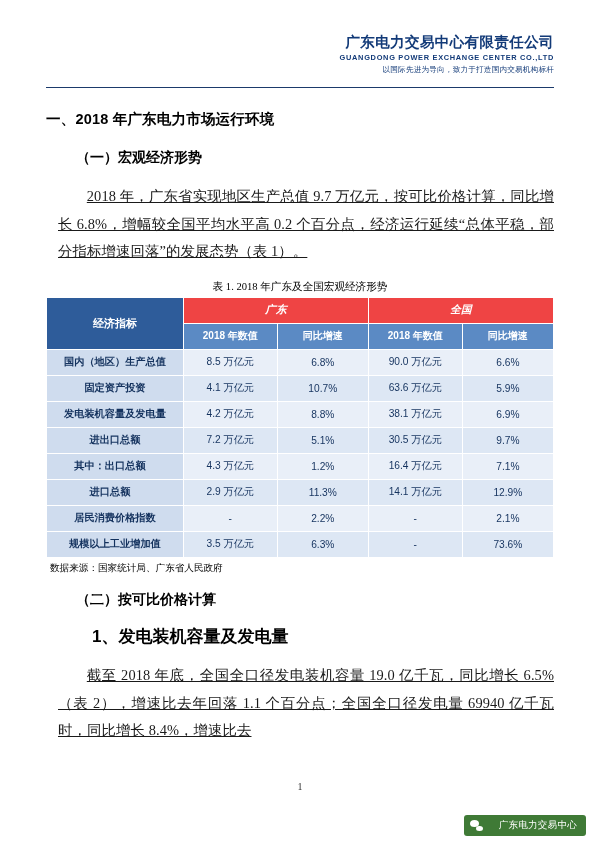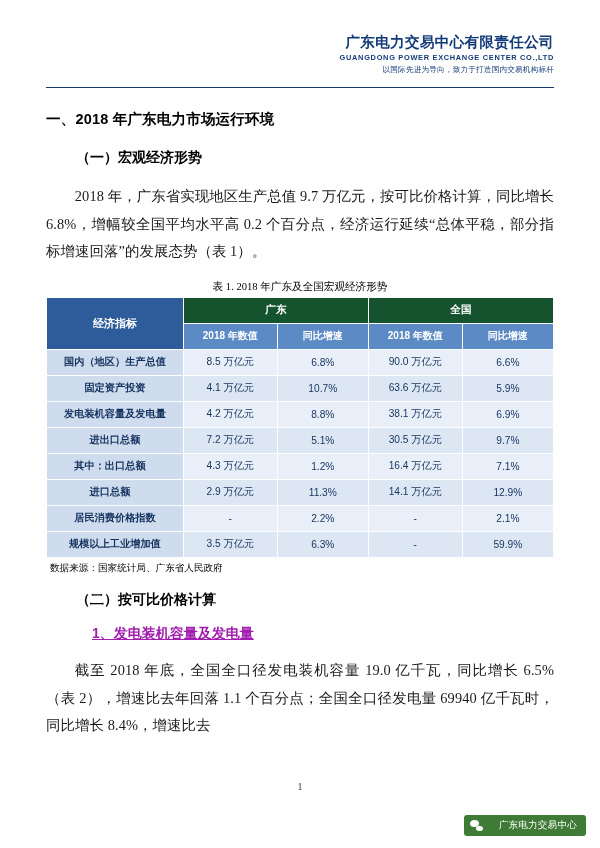--- a/index.html
+++ b/index.html
@@ -73,33 +73,33 @@
     font-family: "Liberation Sans", sans-serif;
     font-weight: bold;
     font-size: 14px;
     margin: 0 0 16px 0;
     padding-left: 30px;
     color: #000;
   }
   h3.subsub-title {
     font-family: "Liberation Sans", sans-serif;
     font-weight: bold;
-    font-size: 14px;
+    font-size: 17px;
     margin: 0 0 14px 0;
     padding-left: 46px;
-    color: #a21caf;
-    text-decoration: underline;
+    color: #000000;
   }
   p.para {
     font-size: 14.4px;
     line-height: 1.92;
-    margin: 0 0 14px 0;
+    margin: 0 0 14px 12px;
     text-align: justify;
     text-indent: 2em;
     letter-spacing: 0.1px;
+    text-decoration: underline;
   }
 
   
   .table-caption {
     text-align: center;
     font-size: 10.6px;
     margin: 2px 0 3px 0;
     color: #000;
   }
   table.data-table {
@@ -111,25 +111,26 @@
   }
   table.data-table th,
   table.data-table td {
     border: 1px solid #ffffff;
     text-align: center;
     vertical-align: middle;
     padding: 0;
     height: 25px;
   }
   .th-top {
-    background: #14532d;
+    background: #ef4444;
     color: #ffffff;
     font-weight: bold;
     font-size: 10.6px;
     height: 27px;
+    font-style: italic;
   }
   .th-metric {
     background: #2e5c9a;
     color: #ffffff;
     font-weight: bold;
     font-size: 11px;
   }
   .th-sub {
     background: #5b8ac4;
     color: #ffffff;
@@ -302,21 +303,21 @@
         <td class="cell">-</td>
         <td class="cell">2.2%</td>
         <td class="cell">-</td>
         <td class="cell">2.1%</td>
       </tr>
       <tr>
         <td class="row-label">规模以上工业增加值</td>
         <td class="cell alt">3.5 万亿元</td>
         <td class="cell alt">6.3%</td>
         <td class="cell alt">-</td>
-        <td class="cell alt">59.9%</td>
+        <td class="cell alt">73.6%</td>
       </tr>
     </tbody>
   </table>
 
   <div class="table-source">数据来源：国家统计局、广东省人民政府</div>
 
   <h2 class="subsection-title" style="margin-top:16px;">（二）按可比价格计算</h2>
 
   <h3 class="subsub-title">1、发电装机容量及发电量</h3>
 

